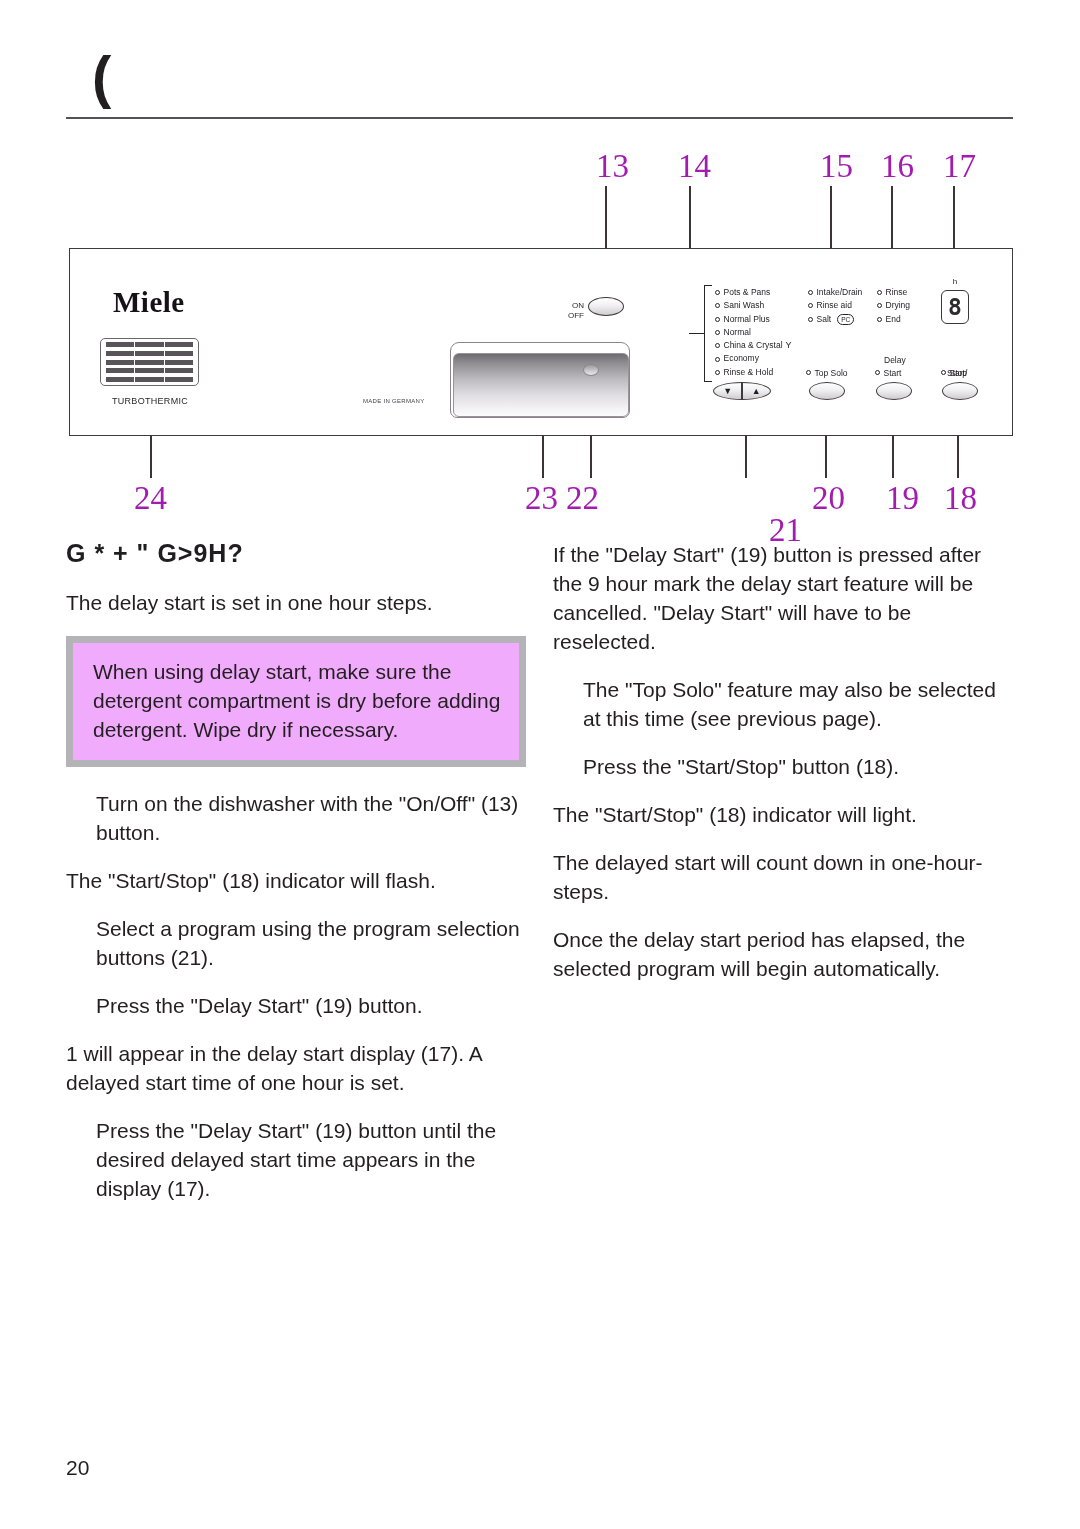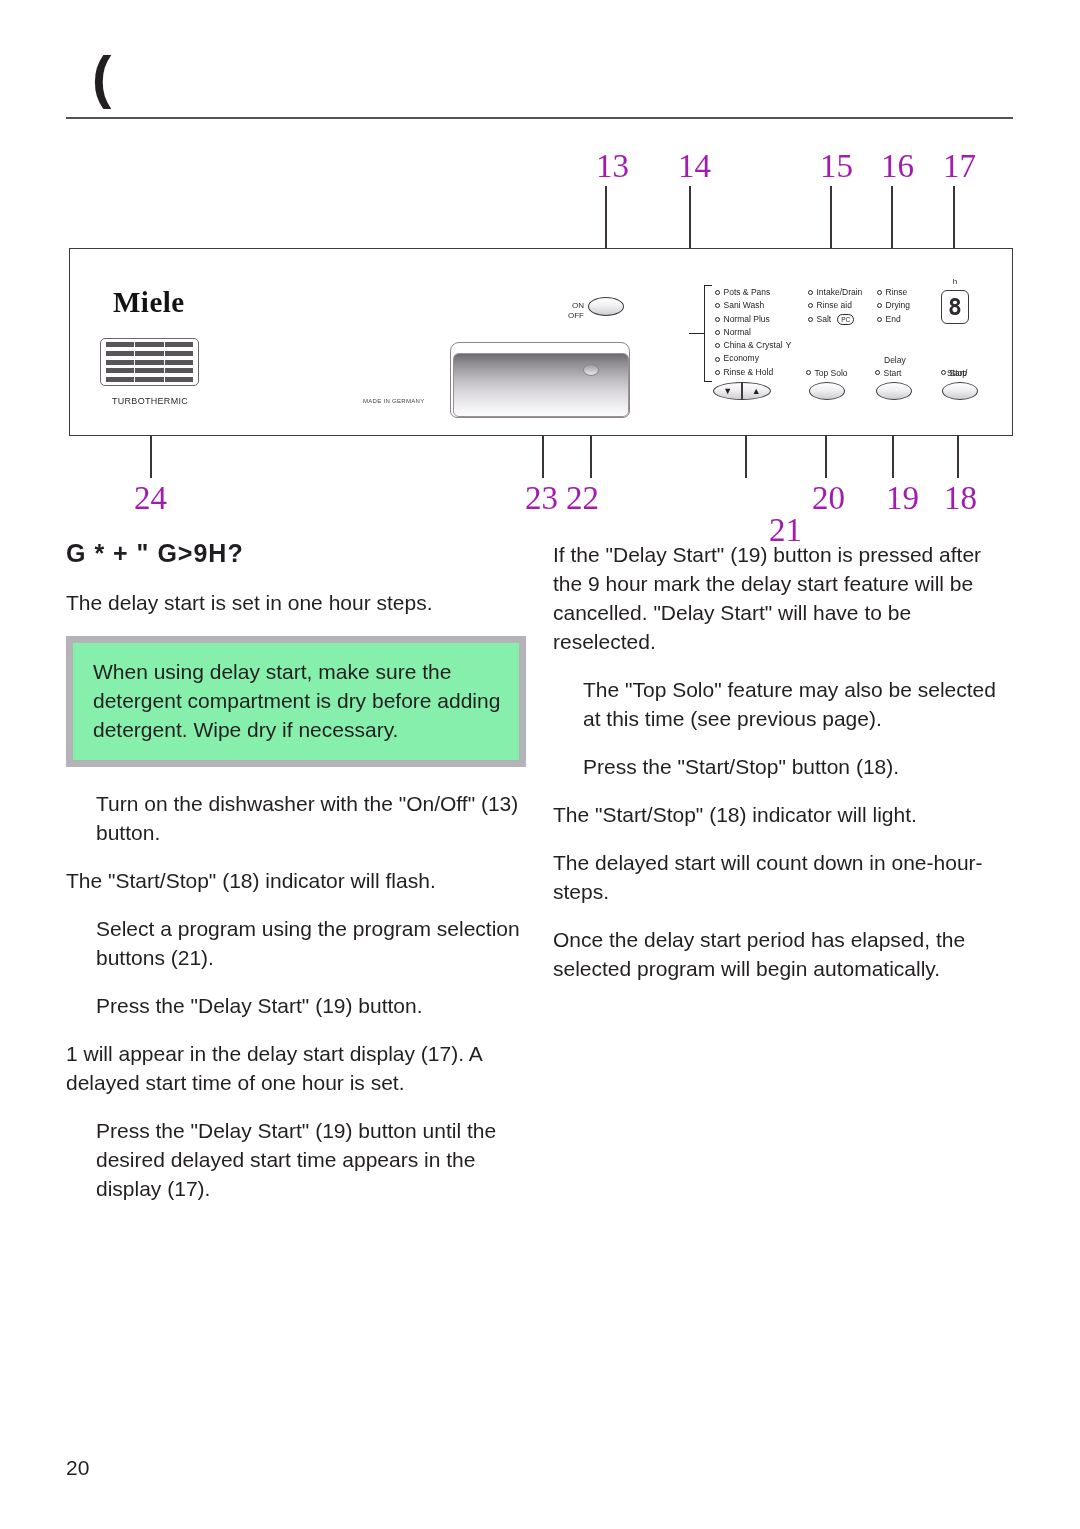--- a/index.html
+++ b/index.html
@@ -343,21 +343,21 @@
     font-size: 21px;
     line-height: 29px;
     color: #231f20;
     margin: 0 0 19px 0;
     font-family: "Liberation Sans", sans-serif;
   }
   p.body.indent { padding-left: 30px; }
 
   .notebox {
     border: 7px solid #b3b3b8;
-    background: #86efac;
+    background: #f0abfc;
     padding: 14px 16px 16px 20px;
     margin: 0 0 22px 0;
     box-sizing: border-box;
   }
   .notebox p {
     font-size: 21px;
     line-height: 29px;
     margin: 0;
     color: #231f20;
     font-family: "Liberation Sans", sans-serif;

